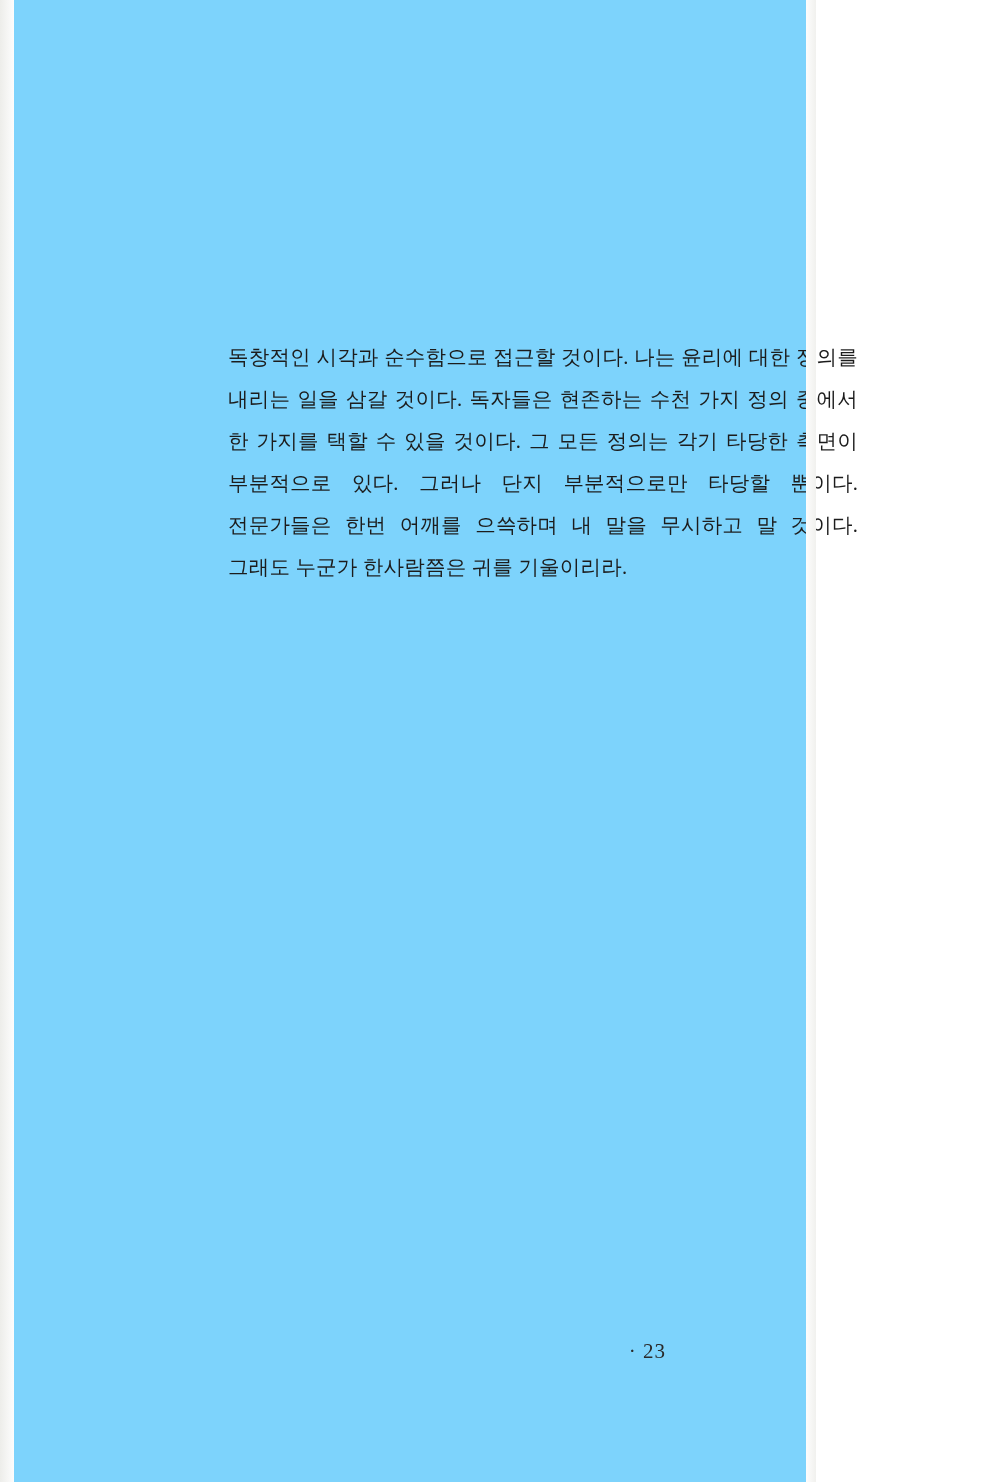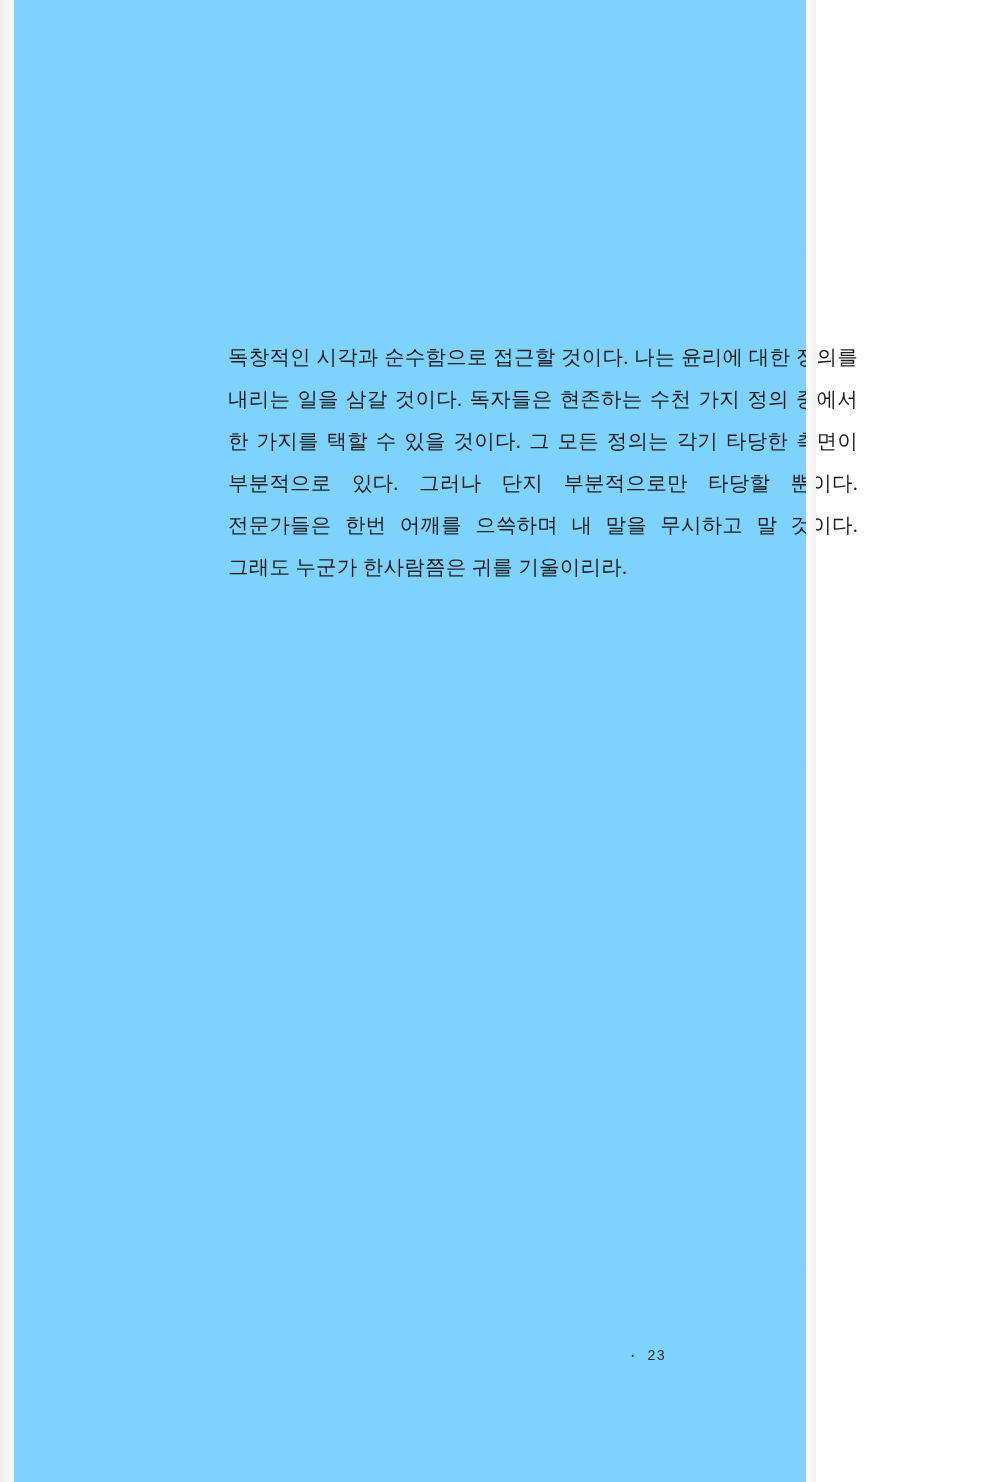--- a/index.html
+++ b/index.html
@@ -58,24 +58,24 @@
     text-justify: inter-character;
     word-break: keep-all;
     letter-spacing: 0.2px;
     color: #1c1c1c;
   }
 
   .page-number {
     position: absolute;
     right: 150px;
     bottom: 118px;
-    font-size: 14px;
+    font-size: 21px;
     letter-spacing: 1px;
     color: #2a2a2a;
-    font-family: Liberation Mono, monospace;
+    font-family: Liberation Serif, serif;
   }
 </style>
 </head>
 <body>
 
 <div class="page">
 
   <div class="text-block">
     <p class="body-paragraph">독창적인 시각과 순수함으로 접근할 것이다. 나는 윤리에 대한 정의를 내리는 일을 삼갈 것이다. 독자들은 현존하는 수천 가지 정의 중에서 한 가지를 택할 수 있을 것이다. 그 모든 정의는 각기 타당한 측면이 부분적으로 있다. 그러나 단지 부분적으로만 타당할 뿐이다. 전문가들은 한번 어깨를 으쓱하며 내 말을 무시하고 말 것이다. 그래도 누군가 한사람쯤은 귀를 기울이리라.</p>
   </div>

